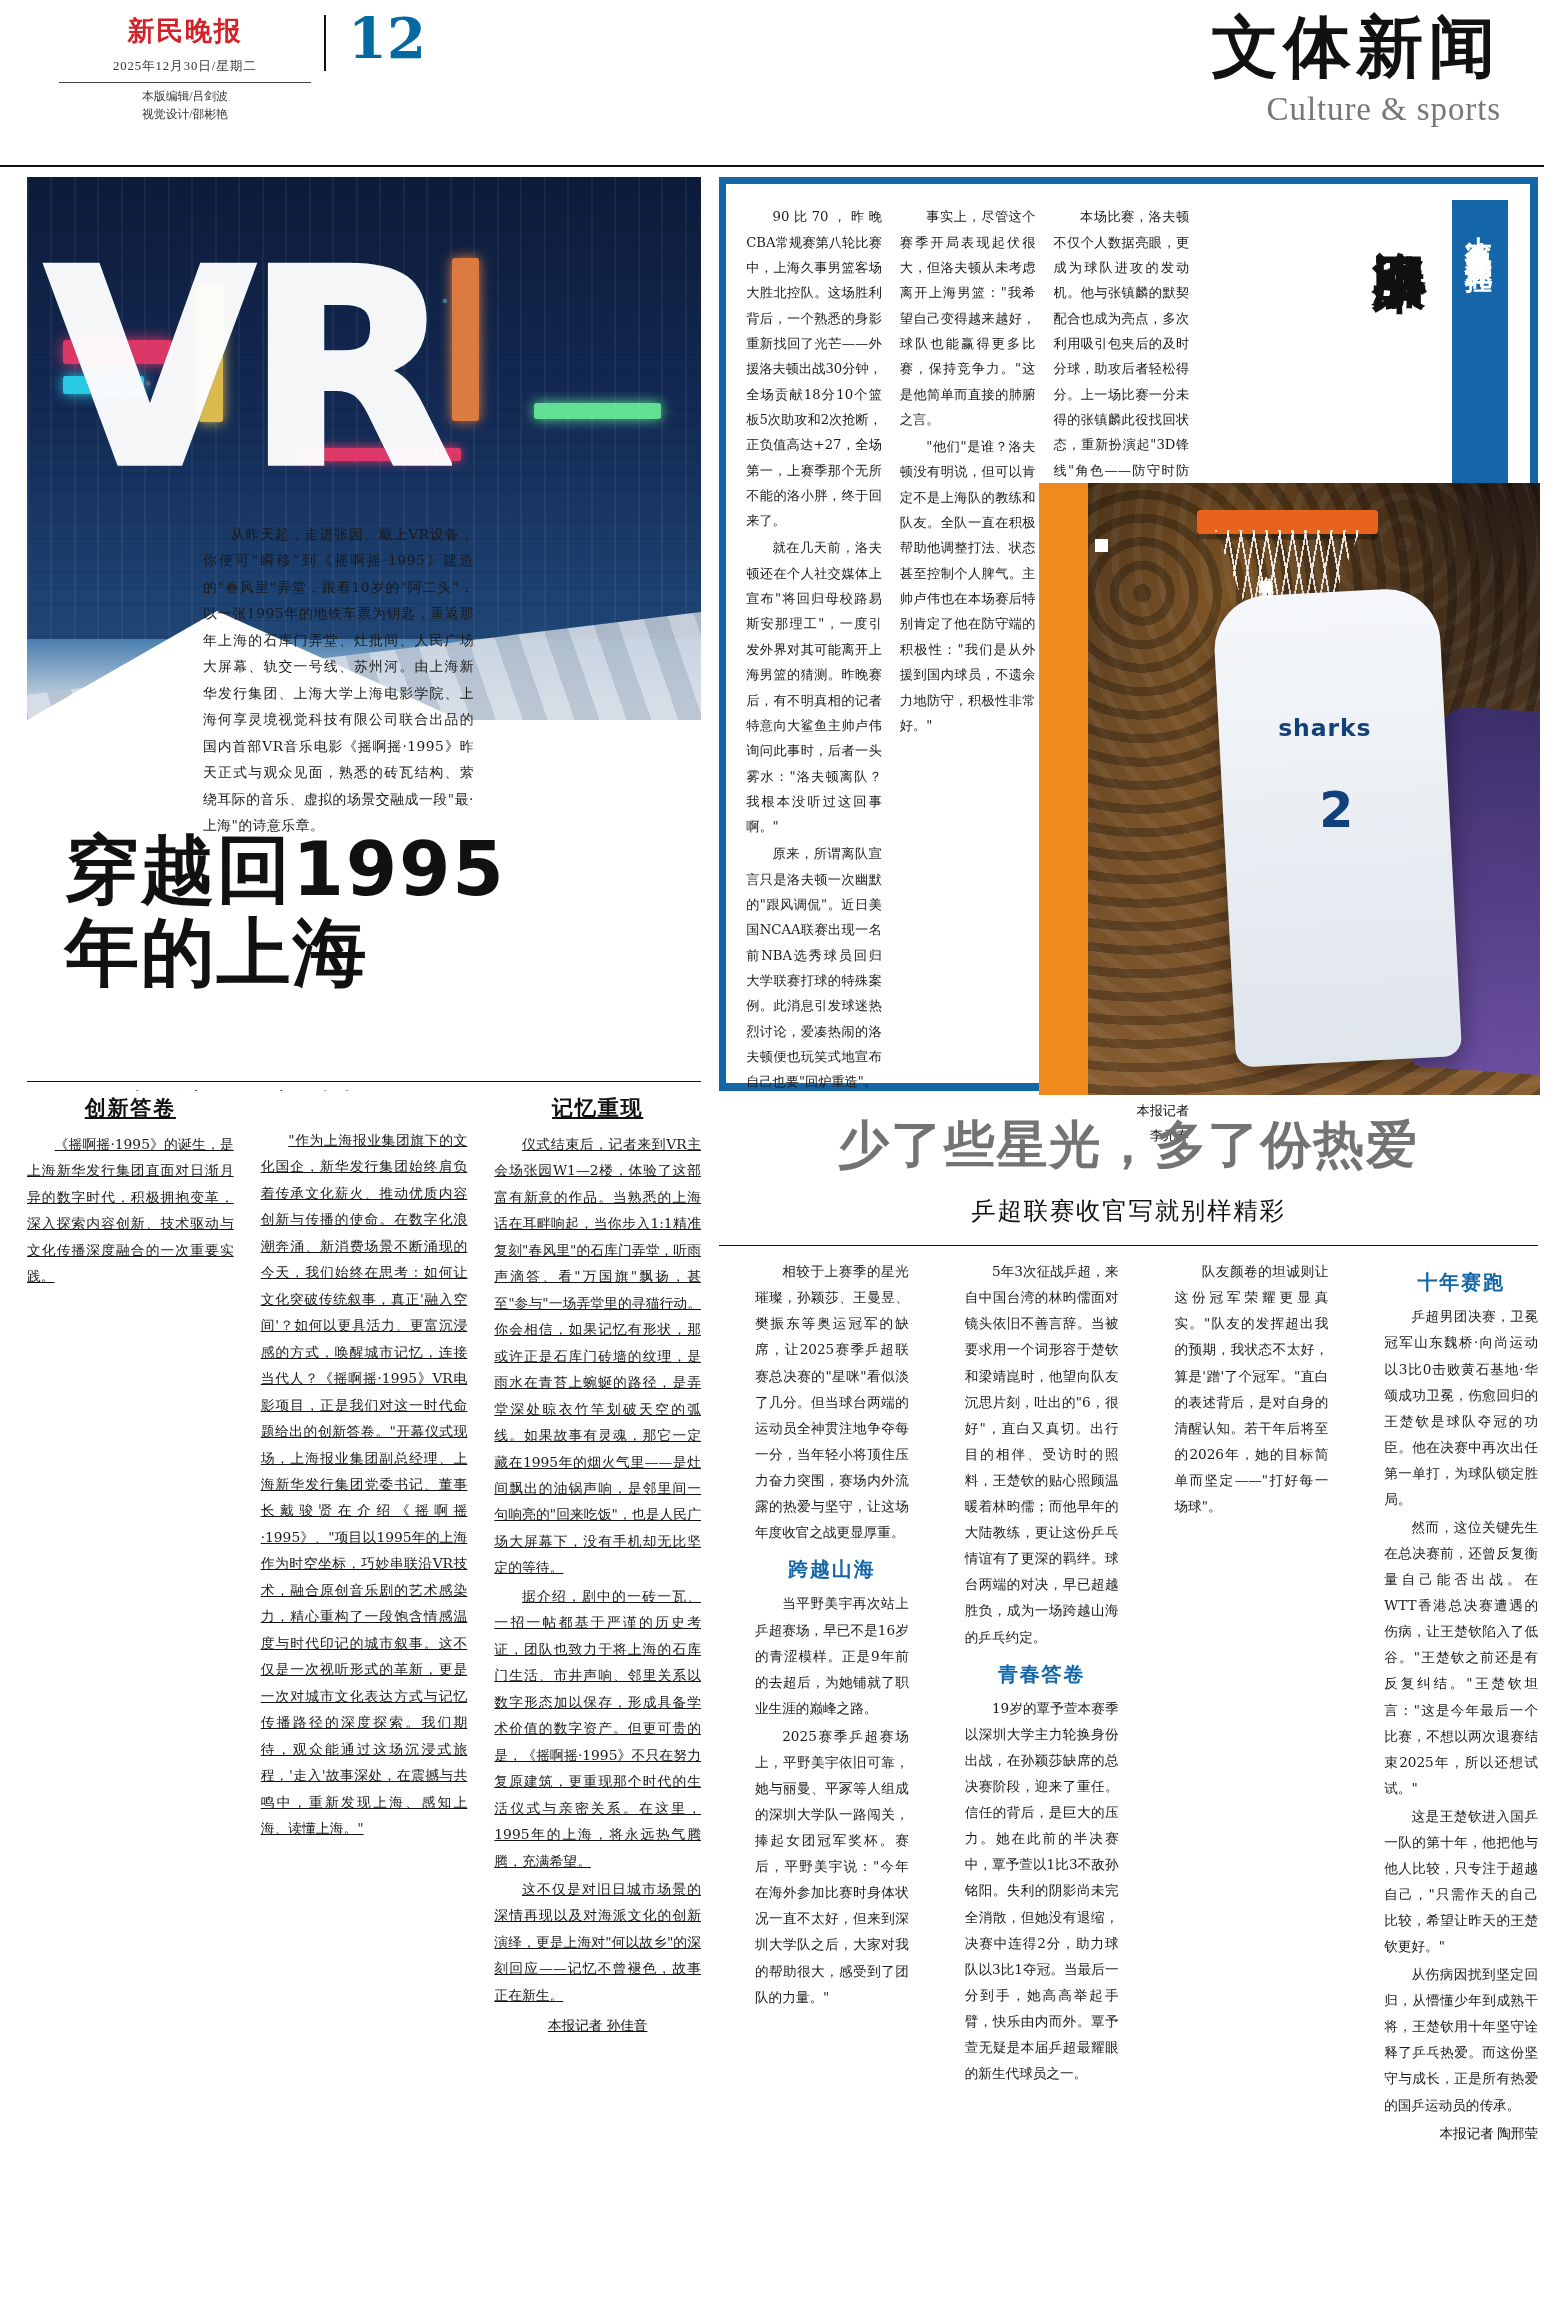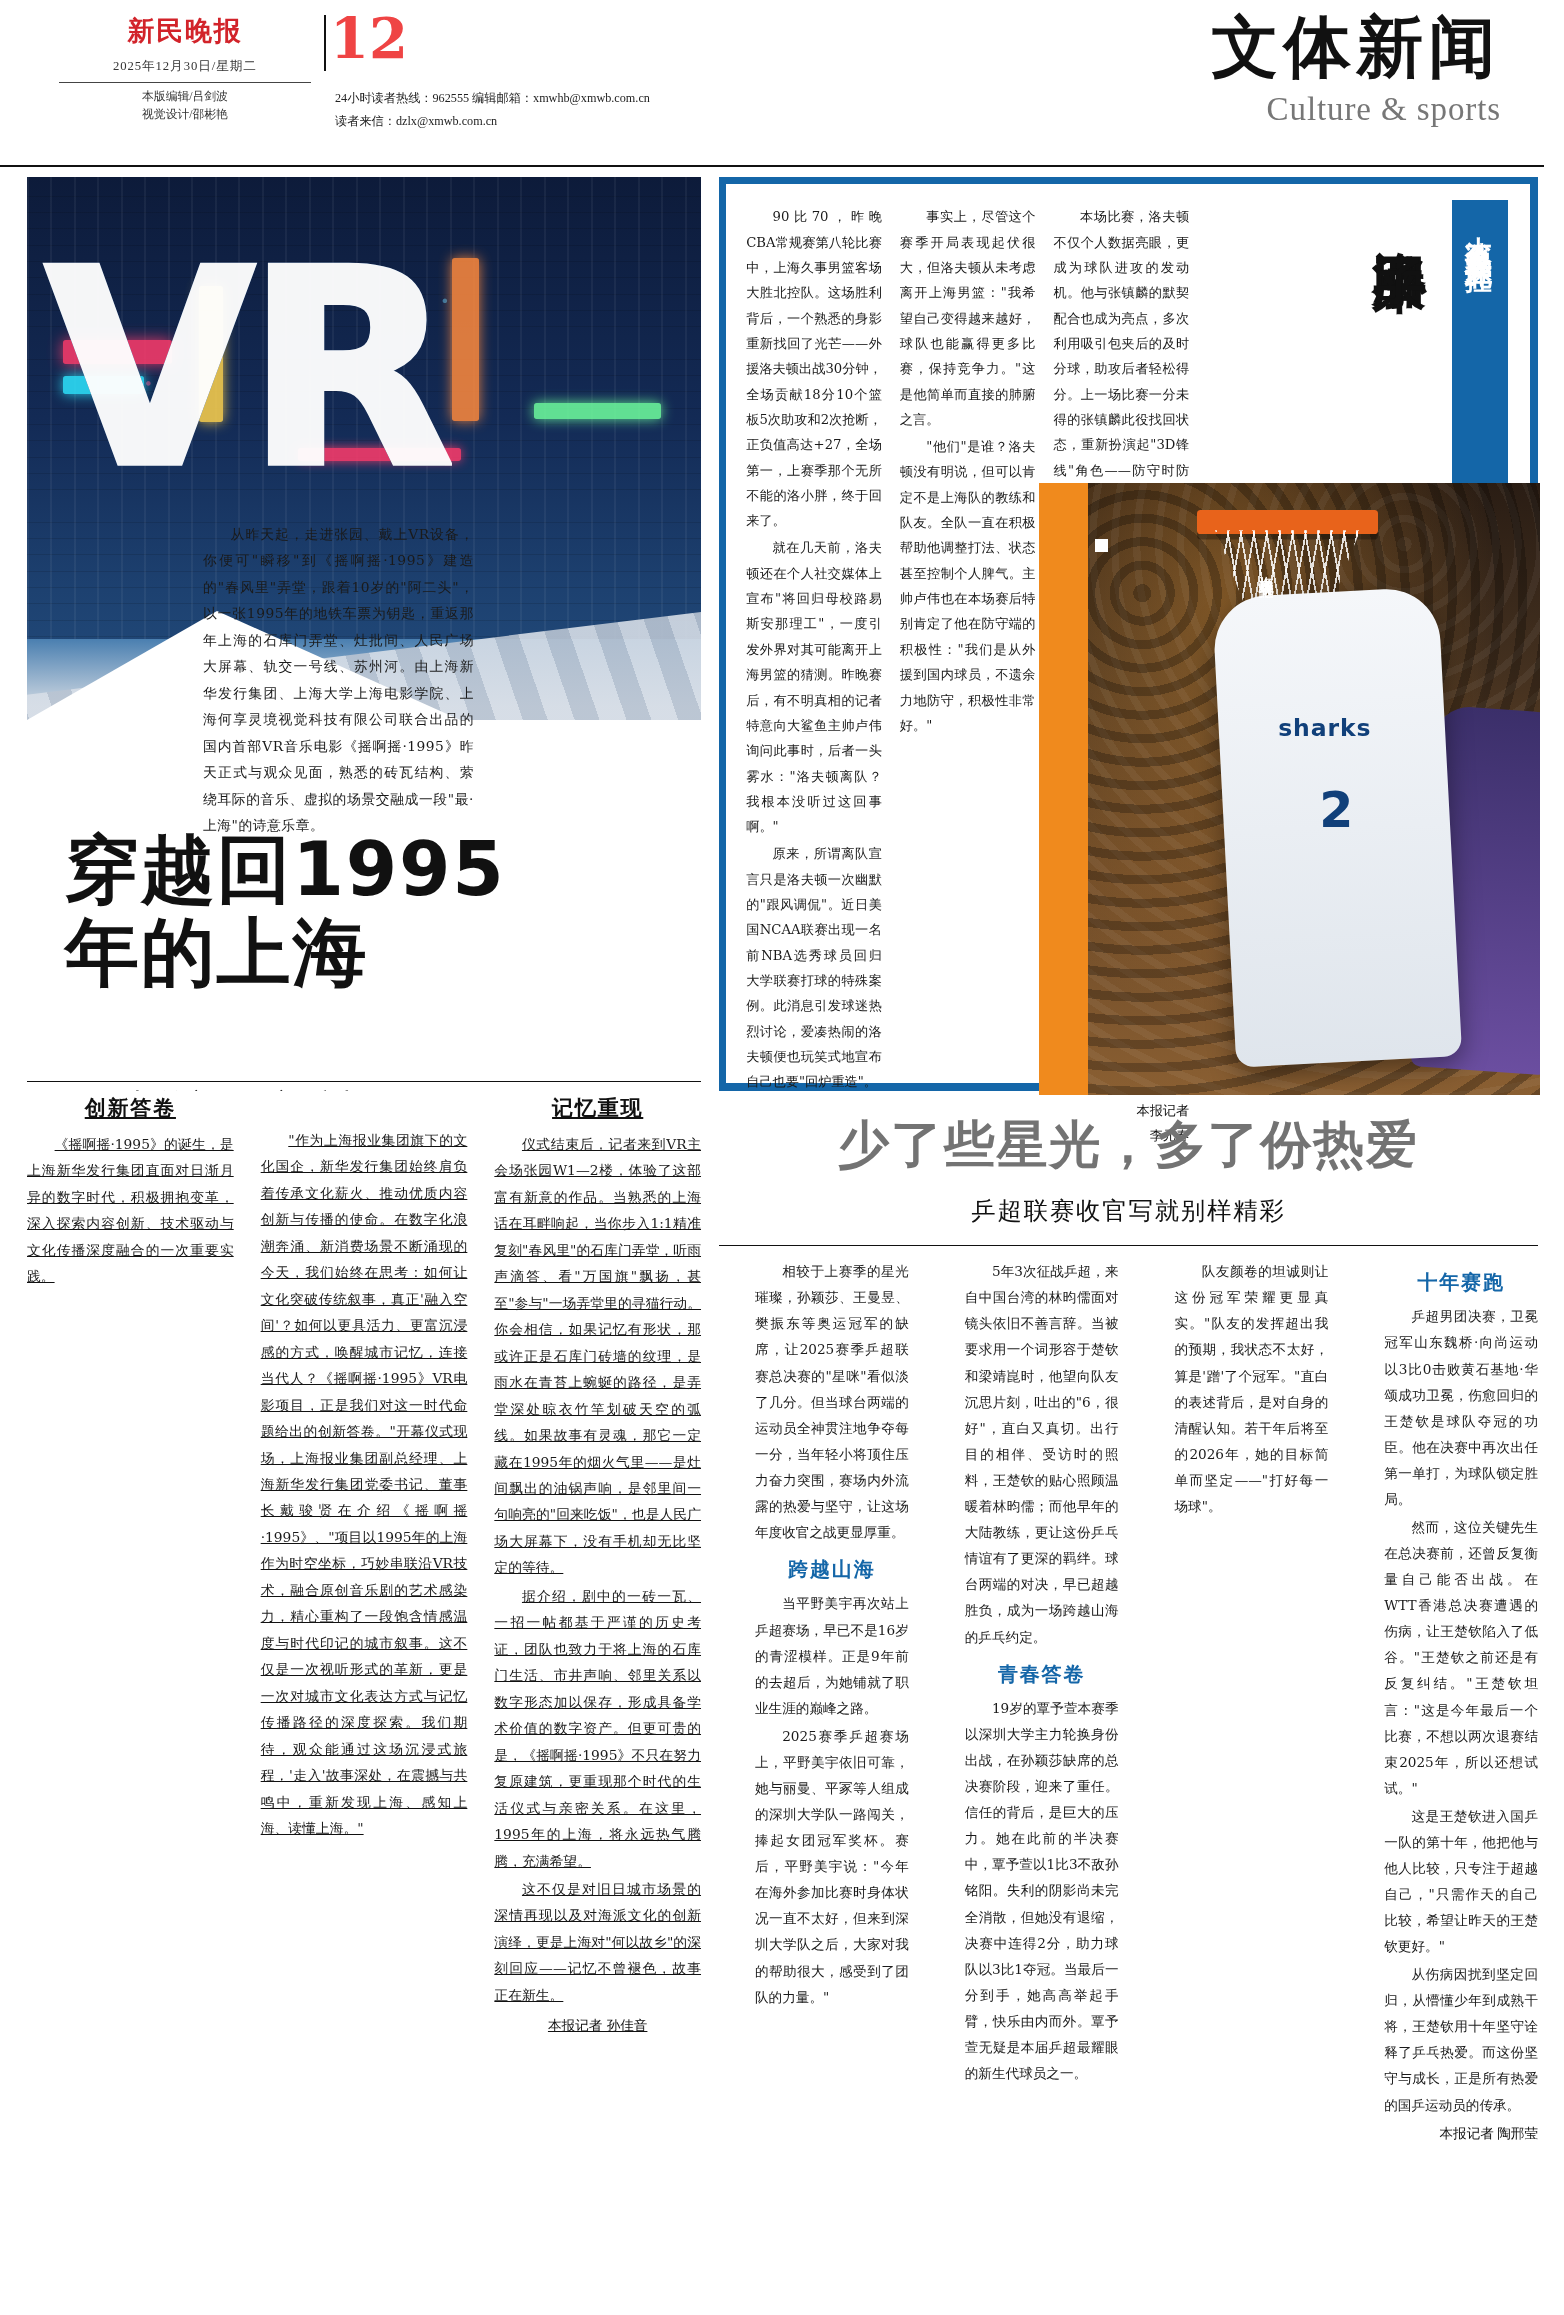--- a/index.html
+++ b/index.html
@@ -14,21 +14,21 @@
   }
   .page { position:relative; width:1565px; height:2316px; }
 
   
   .masthead { position:absolute; left:0; top:0; width:1544px; height:167px; border-bottom:2.7px solid #111; }
   .mh-left { position:absolute; left:54px; top:12.7px; width:262px; text-align:center; }
   .mh-logo { font-family:"DejaVu Serif", serif; font-weight:bold; font-size:27px; color:#d2232a; letter-spacing:1.8px; }
   .mh-date { font-size:12.7px; color:#333; margin-top:9px; letter-spacing:0.9px; }
   .mh-rule { border-top:0.9px solid #444; margin:7.2px 5.4px 5.4px 5.4px; }
   .mh-staff { font-size:11.8px; color:#333; line-height:1.5; }
-  .mh-pageno { position:absolute; left:330px; top:5.4px; font-family:"DejaVu Serif", serif; font-size:56px; font-weight:bold; color:#ef4444; }
+  .mh-pageno { position:absolute; left:348px; top:5.4px; font-family:"DejaVu Serif", serif; font-size:56px; font-weight:bold; color:#0369a1; }
   .mh-vline { position:absolute; left:324px; top:14.5px; width:1.8px; height:56px; background:#111; }
   .mh-contact { position:absolute; left:335px; top:87px; font-size:12.2px; color:#222; line-height:1.9; }
   .mh-title { position:absolute; right:43px; top:12.7px; text-align:right; }
   .mh-cn { font-family:"DejaVu Serif", serif; font-size:67px; font-weight:bold; letter-spacing:5.4px; line-height:1; color:#111; }
   .mh-en { font-family:"Liberation Serif", serif; font-size:33px; color:#777; letter-spacing:0.9px; margin-top:11px; }
 
   
   .hero { position:absolute; left:27px; top:177px; width:674px; height:914px; overflow:hidden; }
   .hero-photo {
     position:absolute; left:0; top:0; width:674px; height:688px;
@@ -203,24 +203,20 @@
   <div class="masthead">
     <div class="mh-left">
       <div class="mh-logo">新民晚报</div>
       <div class="mh-date">2025年12月30日/星期二</div>
       <div class="mh-rule"></div>
       <div class="mh-staff">本版编辑/吕剑波</div>
       <div class="mh-staff">视觉设计/邵彬艳</div>
     </div>
     <div class="mh-vline"></div>
     <div class="mh-pageno">12</div>
-    <div class="mh-contact">
-      <div>24小时读者热线：962555    编辑邮箱：xmwhb@xmwb.com.cn</div>
-      <div>读者来信：dzlx@xmwb.com.cn</div>
-    </div>
     <div class="mh-title">
       <div class="mh-cn">文体新闻</div>
       <div class="mh-en">Culture &amp; sports</div>
     </div>
   </div>
 
   <div class="hero">
     <div class="hero-photo">
       <div class="neon n1"></div>
       <div class="neon n2"></div>

